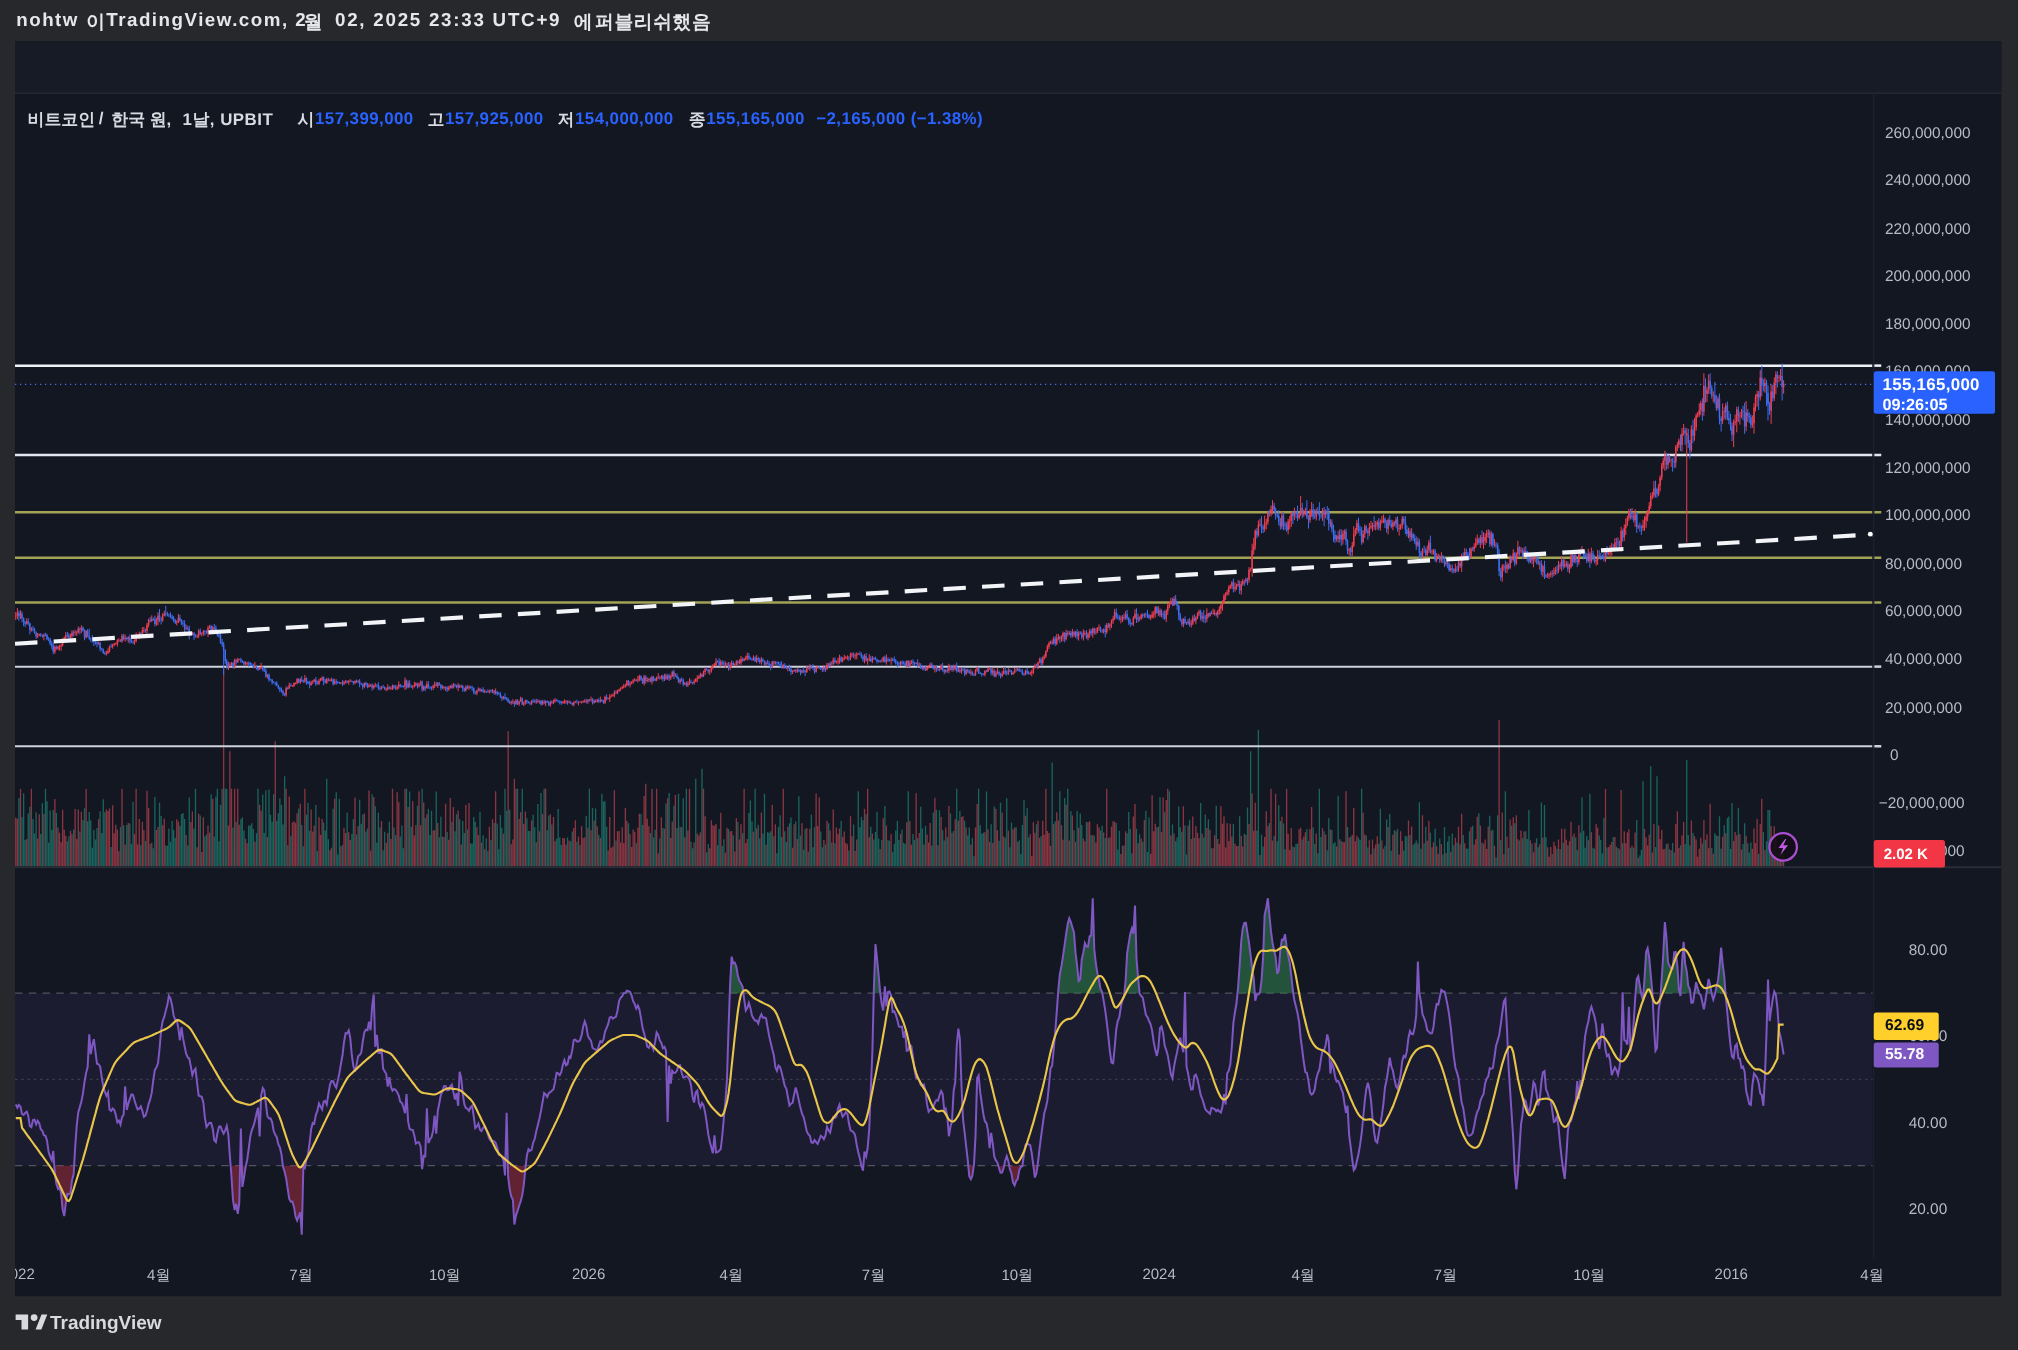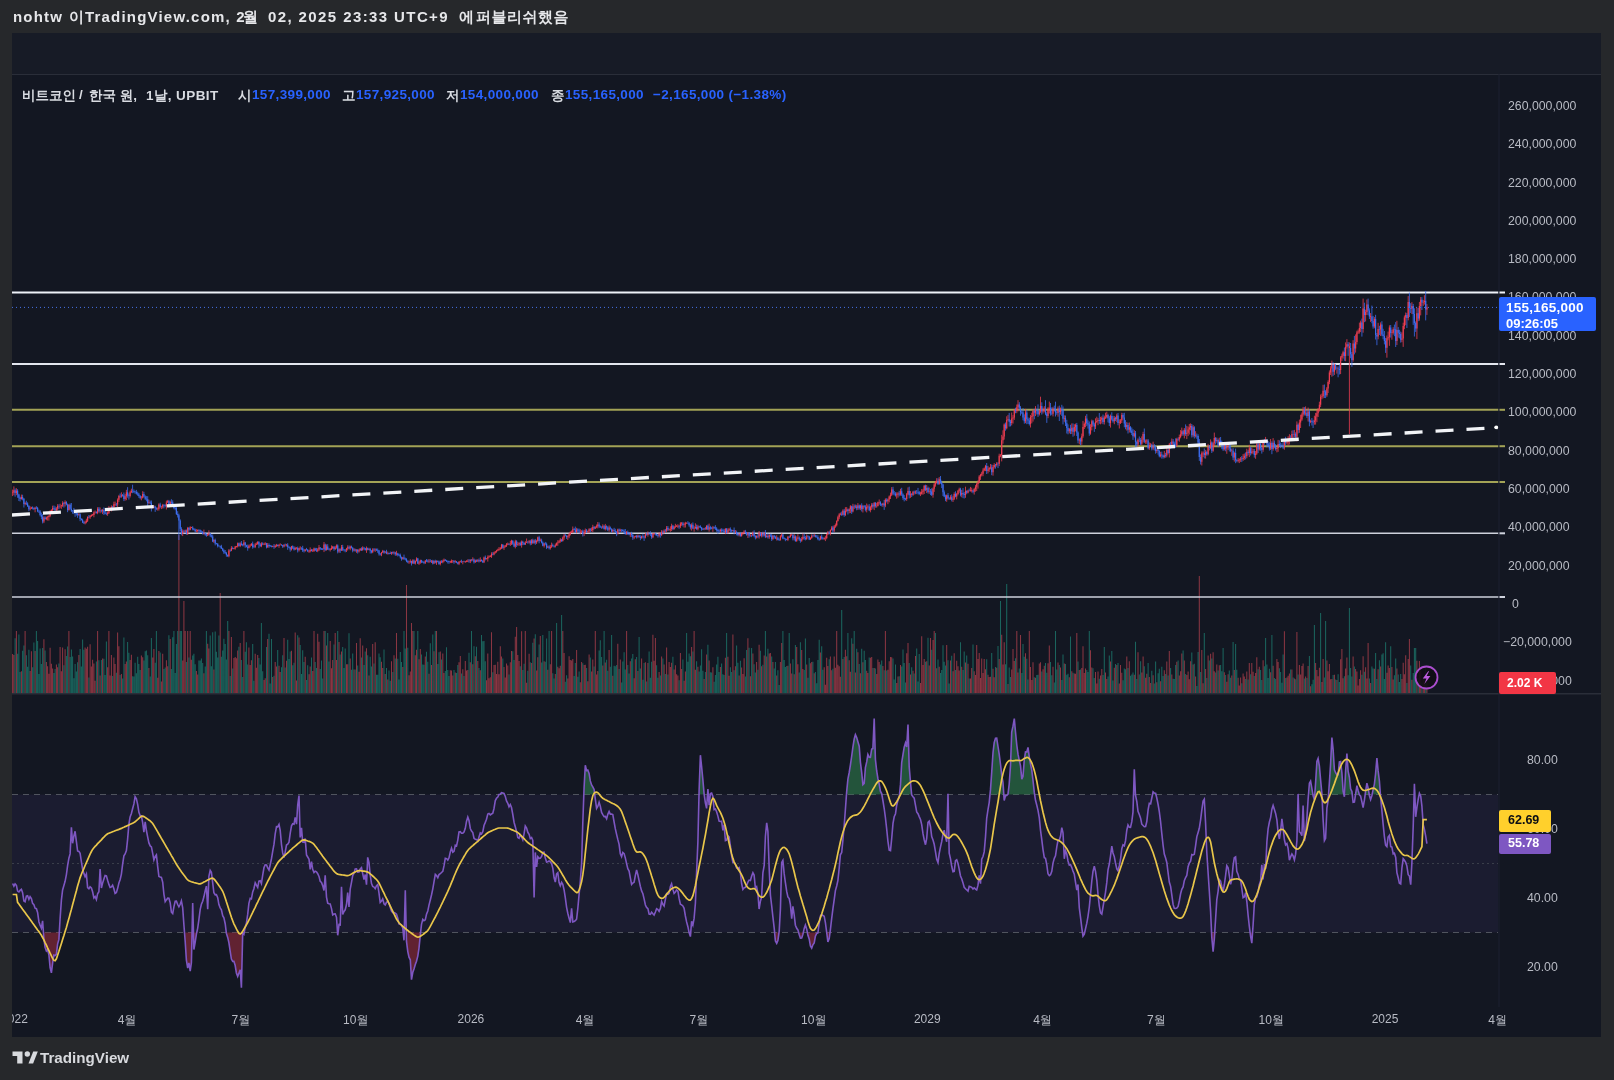--- a/index.html
+++ b/index.html
@@ -59,25 +59,25 @@
 <div style="position:absolute;left:1499px;top:297px;width:97px;height:34px;background:#2962ff;border-radius:2px;z-index:5;"></div><div style="position:absolute;left:1499px;top:671.5px;width:57px;height:22px;background:#f23645;border-radius:2px;z-index:5;"></div><div style="position:absolute;left:1499px;top:810px;width:52px;height:22px;background:#ffd02c;border-radius:2px;z-index:5;"></div><div style="position:absolute;left:1499px;top:834px;width:52px;height:20px;background:#7e57c2;border-radius:2px;z-index:5;"></div>
 <div style="position:absolute;left:13px;top:8px;font-size:15px;color:#e6e7ea;font-weight:700;white-space:pre;letter-spacing:1.2px;">nohtw</div><div style="position:absolute;left:69px;top:8px;font-size:15px;color:#e6e7ea;font-weight:700;white-space:pre;">이</div><div style="position:absolute;left:85px;top:8px;font-size:15px;color:#e6e7ea;font-weight:700;white-space:pre;letter-spacing:1.2px;">TradingView.com, 2</div><div style="position:absolute;left:243px;top:8px;font-size:15px;color:#e6e7ea;font-weight:700;white-space:pre;">월</div><div style="position:absolute;left:268px;top:8px;font-size:15px;color:#e6e7ea;font-weight:700;white-space:pre;letter-spacing:1.4px;">02, 2025 23:33 UTC+9</div><div style="position:absolute;left:459px;top:8px;font-size:15px;color:#e6e7ea;font-weight:700;white-space:pre;">에</div><div style="position:absolute;left:476px;top:8px;font-size:15px;color:#e6e7ea;font-weight:700;white-space:pre;letter-spacing:0.5px;">퍼블리쉬했음</div><div style="position:absolute;left:22px;top:87px;font-size:13.5px;color:#d8dbe1;font-weight:700;white-space:pre;">비트코인</div><div style="position:absolute;left:79px;top:87px;font-size:13.5px;color:#d8dbe1;font-weight:700;white-space:pre;">/</div><div style="position:absolute;left:89px;top:87px;font-size:13.5px;color:#d8dbe1;font-weight:700;white-space:pre;">한국 원,</div><div style="position:absolute;left:146px;top:87px;font-size:13.5px;color:#d8dbe1;font-weight:700;white-space:pre;letter-spacing:0.4px;">1날, UPBIT</div><div style="position:absolute;left:238px;top:87px;font-size:13.5px;color:#d8dbe1;font-weight:700;white-space:pre;">시</div><div style="position:absolute;left:252px;top:87px;font-size:13.5px;color:#2962ff;font-weight:700;white-space:pre;letter-spacing:0.35px;">157,399,000</div><div style="position:absolute;left:342px;top:87px;font-size:13.5px;color:#d8dbe1;font-weight:700;white-space:pre;">고</div><div style="position:absolute;left:356px;top:87px;font-size:13.5px;color:#2962ff;font-weight:700;white-space:pre;letter-spacing:0.35px;">157,925,000</div><div style="position:absolute;left:446px;top:87px;font-size:13.5px;color:#d8dbe1;font-weight:700;white-space:pre;">저</div><div style="position:absolute;left:460px;top:87px;font-size:13.5px;color:#2962ff;font-weight:700;white-space:pre;letter-spacing:0.35px;">154,000,000</div><div style="position:absolute;left:551px;top:87px;font-size:13.5px;color:#d8dbe1;font-weight:700;white-space:pre;">종</div><div style="position:absolute;left:565px;top:87px;font-size:13.5px;color:#2962ff;font-weight:700;white-space:pre;letter-spacing:0.35px;">155,165,000</div><div style="position:absolute;left:653px;top:87px;font-size:13.5px;color:#2962ff;font-weight:700;white-space:pre;letter-spacing:0.35px;">−2,165,000 (−1.38%)</div><div style="position:absolute;left:1508px;top:98.89599999999996px;font-size:12.3px;color:#b8bbc4;font-weight:400;white-space:pre;">260,000,000</div><div style="position:absolute;left:1508px;top:137.20399999999995px;font-size:12.3px;color:#b8bbc4;font-weight:400;white-space:pre;">240,000,000</div><div style="position:absolute;left:1508px;top:175.512px;font-size:12.3px;color:#b8bbc4;font-weight:400;white-space:pre;">220,000,000</div><div style="position:absolute;left:1508px;top:213.82px;font-size:12.3px;color:#b8bbc4;font-weight:400;white-space:pre;">200,000,000</div><div style="position:absolute;left:1508px;top:252.128px;font-size:12.3px;color:#b8bbc4;font-weight:400;white-space:pre;">180,000,000</div><div style="position:absolute;left:1508px;top:290.436px;font-size:12.3px;color:#b8bbc4;font-weight:400;white-space:pre;">160,000,000</div><div style="position:absolute;left:1508px;top:328.74399999999997px;font-size:12.3px;color:#b8bbc4;font-weight:400;white-space:pre;">140,000,000</div><div style="position:absolute;left:1508px;top:367.05199999999996px;font-size:12.3px;color:#b8bbc4;font-weight:400;white-space:pre;">120,000,000</div><div style="position:absolute;left:1508px;top:405.36px;font-size:12.3px;color:#b8bbc4;font-weight:400;white-space:pre;">100,000,000</div><div style="position:absolute;left:1508px;top:443.668px;font-size:12.3px;color:#b8bbc4;font-weight:400;white-space:pre;">80,000,000</div><div style="position:absolute;left:1508px;top:481.976px;font-size:12.3px;color:#b8bbc4;font-weight:400;white-space:pre;">60,000,000</div><div style="position:absolute;left:1508px;top:520.284px;font-size:12.3px;color:#b8bbc4;font-weight:400;white-space:pre;">40,000,000</div><div style="position:absolute;left:1508px;top:558.592px;font-size:12.3px;color:#b8bbc4;font-weight:400;white-space:pre;">20,000,000</div><div style="position:absolute;left:1512px;top:596.9px;font-size:12.3px;color:#b8bbc4;font-weight:400;white-space:pre;">0</div><div style="position:absolute;left:1503px;top:635.208px;font-size:12.3px;color:#b8bbc4;font-weight:400;white-space:pre;">−20,000,000</div><div style="position:absolute;left:1503px;top:673.516px;font-size:12.3px;color:#b8bbc4;font-weight:400;white-space:pre;">−40,000,000</div><div style="position:absolute;left:1527px;top:752.5px;font-size:12.3px;color:#b8bbc4;font-weight:400;white-space:pre;">80.00</div><div style="position:absolute;left:1527px;top:821.5px;font-size:12.3px;color:#b8bbc4;font-weight:400;white-space:pre;">60.00</div><div style="position:absolute;left:1527px;top:890.5px;font-size:12.3px;color:#b8bbc4;font-weight:400;white-space:pre;">40.00</div><div style="position:absolute;left:1527px;top:959.5px;font-size:12.3px;color:#b8bbc4;font-weight:400;white-space:pre;">20.00</div><div style="position:absolute;left:12px;top:1012px;width:1589px;height:20px;overflow:hidden">
     <div style="position:absolute;left:2.5px;top:0;font-size:12px;color:#b8bbc4;transform:translateX(-50%);white-space:pre">2022</div>
     <div style="position:absolute;left:115px;top:0;font-size:12px;color:#b8bbc4;transform:translateX(-50%);white-space:pre">4월</div>
     <div style="position:absolute;left:228.8px;top:0;font-size:12px;color:#b8bbc4;transform:translateX(-50%);white-space:pre">7월</div>
     <div style="position:absolute;left:343.8px;top:0;font-size:12px;color:#b8bbc4;transform:translateX(-50%);white-space:pre">10월</div>
     <div style="position:absolute;left:458.9px;top:0;font-size:12px;color:#b8bbc4;transform:translateX(-50%);white-space:pre">2026</div>
     <div style="position:absolute;left:573px;top:0;font-size:12px;color:#b8bbc4;transform:translateX(-50%);white-space:pre">4월</div>
     <div style="position:absolute;left:686.8px;top:0;font-size:12px;color:#b8bbc4;transform:translateX(-50%);white-space:pre">7월</div>
     <div style="position:absolute;left:801.8px;top:0;font-size:12px;color:#b8bbc4;transform:translateX(-50%);white-space:pre">10월</div>
-    <div style="position:absolute;left:915.3px;top:0;font-size:12px;color:#b8bbc4;transform:translateX(-50%);white-space:pre">2029</div>
+    <div style="position:absolute;left:915.3px;top:0;font-size:12px;color:#b8bbc4;transform:translateX(-50%);white-space:pre">2024</div>
     <div style="position:absolute;left:1030.5px;top:0;font-size:12px;color:#b8bbc4;transform:translateX(-50%);white-space:pre">4월</div>
     <div style="position:absolute;left:1144.3px;top:0;font-size:12px;color:#b8bbc4;transform:translateX(-50%);white-space:pre">7월</div>
     <div style="position:absolute;left:1259.3px;top:0;font-size:12px;color:#b8bbc4;transform:translateX(-50%);white-space:pre">10월</div>
-    <div style="position:absolute;left:1373px;top:0;font-size:12px;color:#b8bbc4;transform:translateX(-50%);white-space:pre">2025</div>
+    <div style="position:absolute;left:1373px;top:0;font-size:12px;color:#b8bbc4;transform:translateX(-50%);white-space:pre">2016</div>
     <div style="position:absolute;left:1485.6px;top:0;font-size:12px;color:#b8bbc4;transform:translateX(-50%);white-space:pre">4월</div>
   </div><div style="position:absolute;left:1506px;top:300px;font-size:13.5px;color:#ffffff;font-weight:700;white-space:pre;letter-spacing:0.25px;z-index:6;">155,165,000</div><div style="position:absolute;left:1506px;top:316px;font-size:13px;color:#ffffff;font-weight:700;white-space:pre;z-index:6;">09:26:05</div><div style="position:absolute;left:1507px;top:676px;font-size:12px;color:#ffffff;font-weight:700;white-space:pre;z-index:6;">2.02 K</div><div style="position:absolute;left:1508px;top:813px;font-size:12.5px;color:#0b0e14;font-weight:700;white-space:pre;z-index:6;">62.69</div><div style="position:absolute;left:1508px;top:836px;font-size:12.5px;color:#ffffff;font-weight:700;white-space:pre;z-index:6;">55.78</div>
 <svg style="position:absolute;left:0px;top:1044px" width="200" height="28" viewBox="0 0 200 28" xmlns="http://www.w3.org/2000/svg">
 <g fill="#d8dade">
       <path d="M12.5 7.5h10v12h-5.3v-7.5h-4.7z"></path>
       <circle cx="27.3" cy="10" r="2.7"></circle>
       <path d="M33.2 7.5h4.6l-4.7 12h-4.6z"></path>
     </g>
 <text x="40" y="19.3" font-family="Liberation Sans, sans-serif" font-size="15.2" font-weight="700" fill="#d8dade" letter-spacing="0">TradingView</text>
   </svg>

